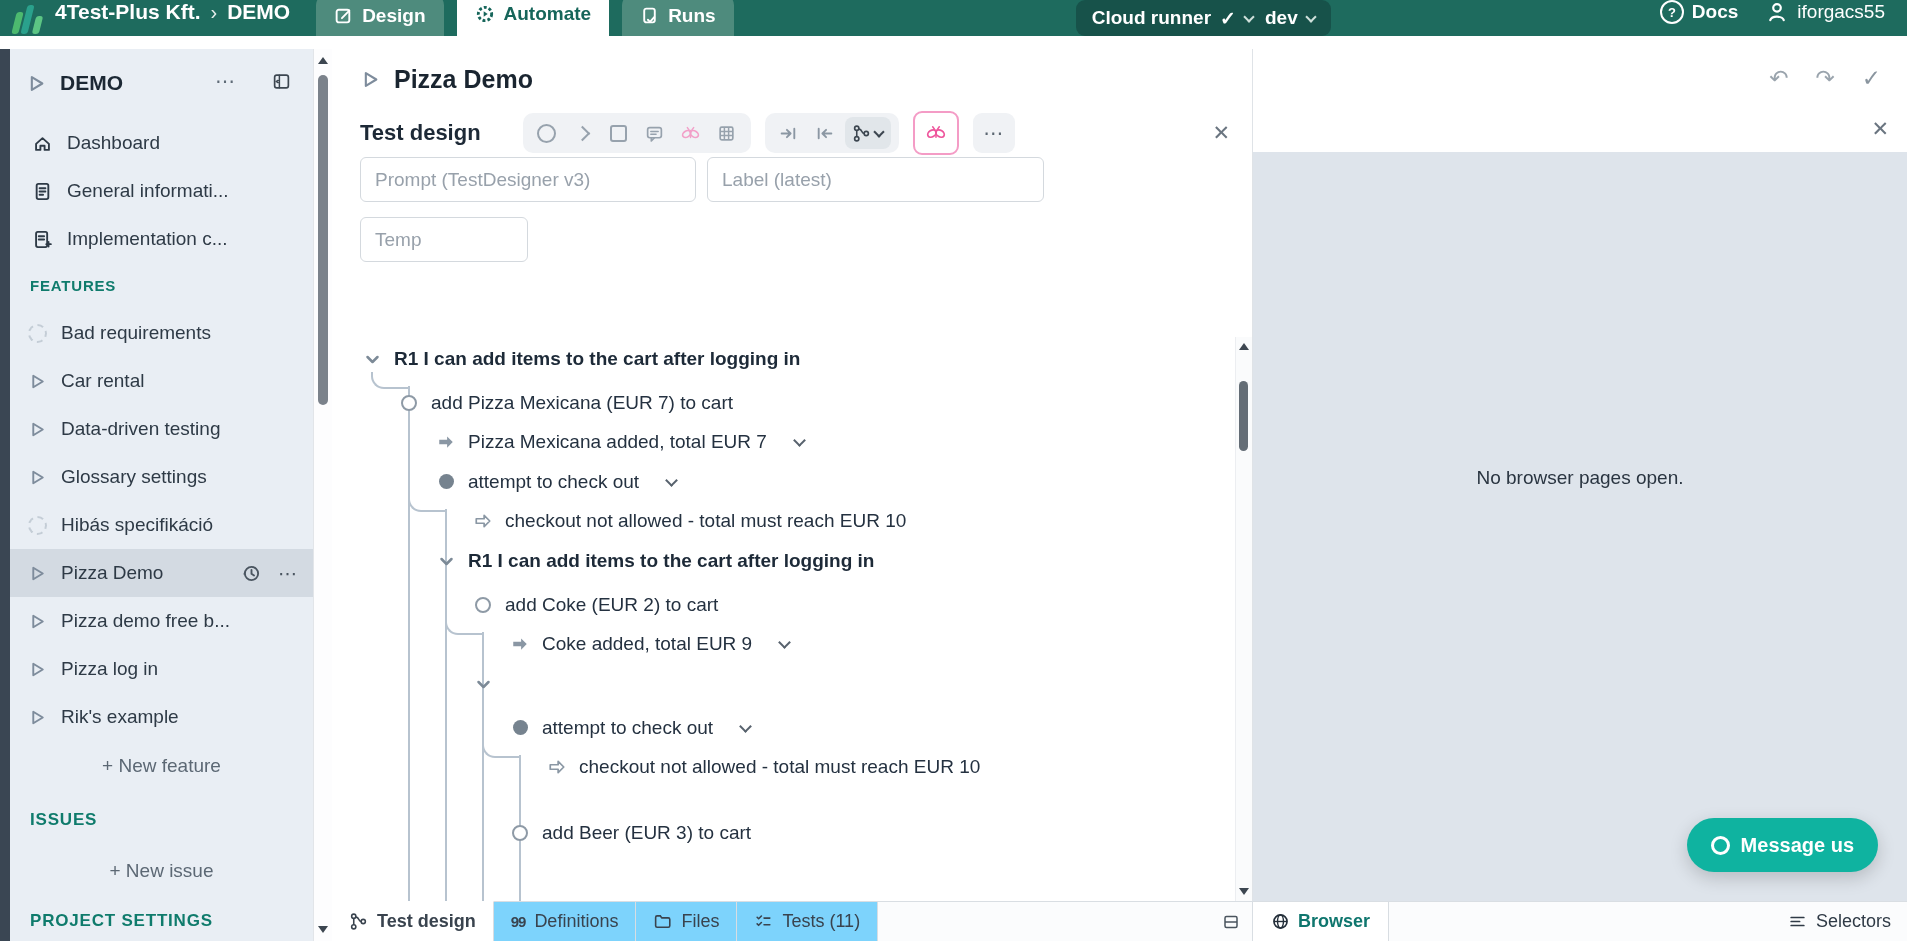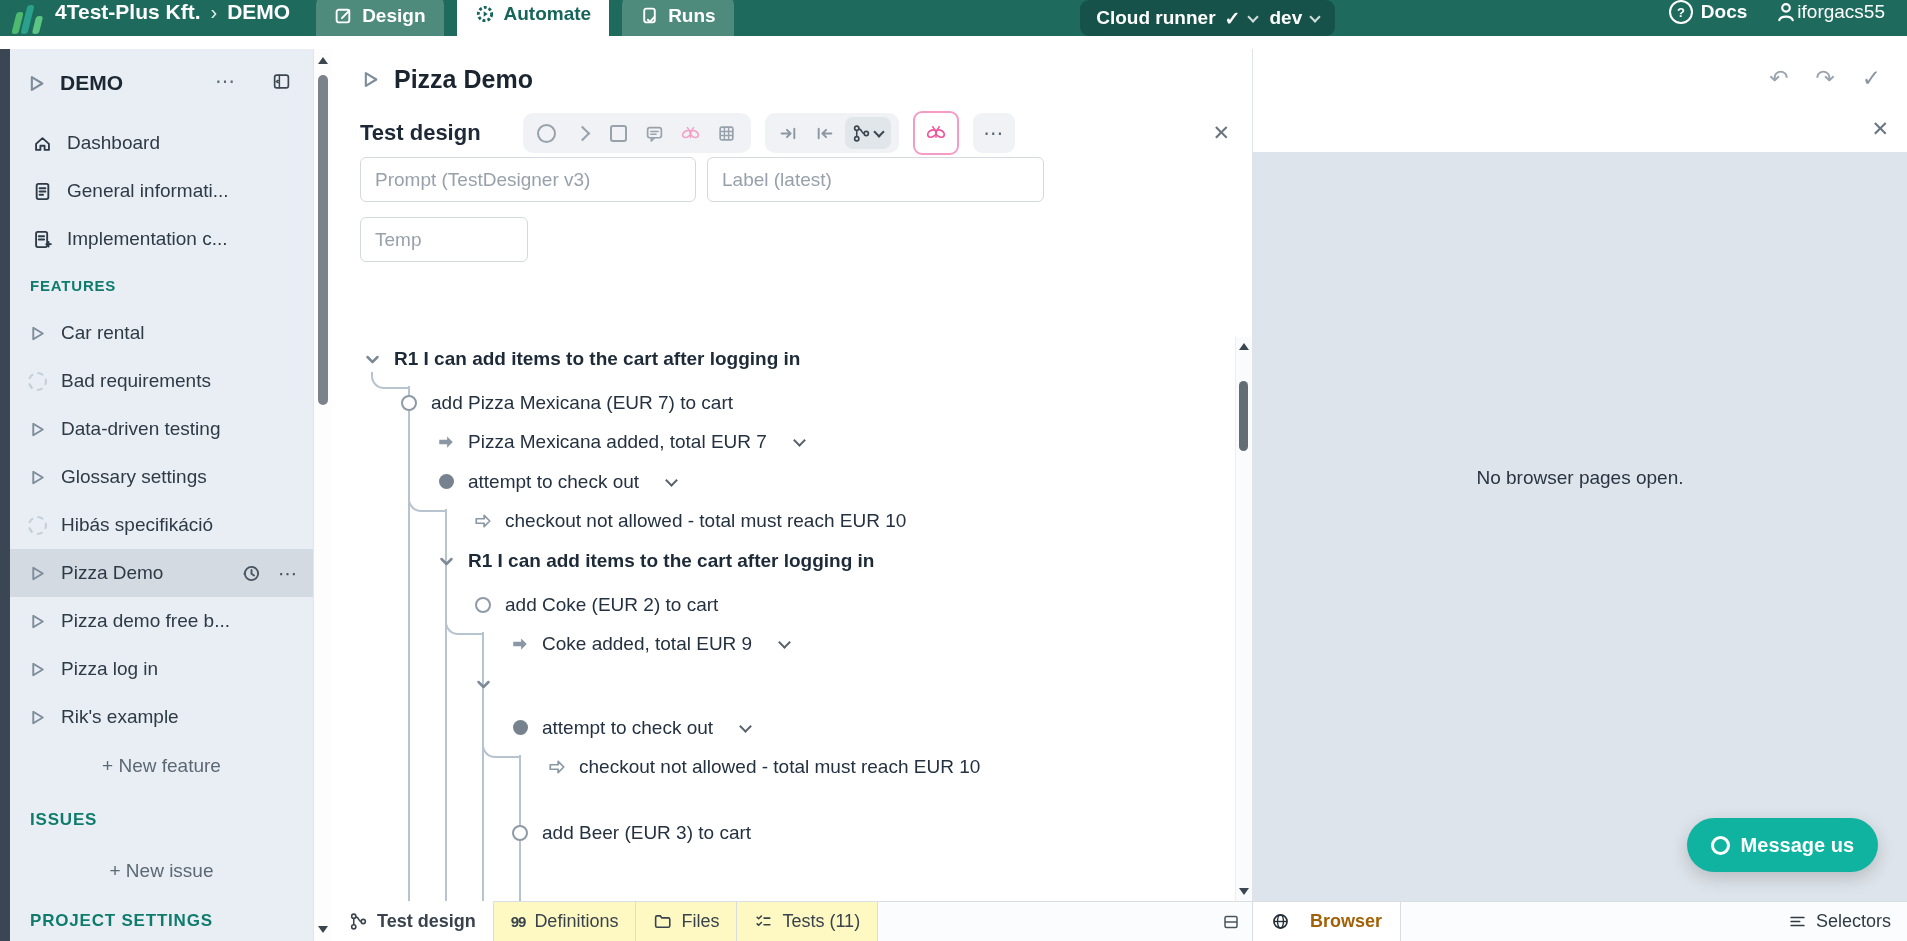--- a/index.html
+++ b/index.html
@@ -16,21 +16,21 @@
         background:#4e8b7d;color:#fff;font-size:19px;font-weight:700;border-radius:10px 10px 0 0;margin-right:13px;}
   .ttab.active{background:#fff;color:#16655a;height:45px;}
   .ttab svg{display:block;}
   .cloudpill{margin-left:auto;background:#17524a;color:#fff;border-radius:9px;height:36px;
              display:flex;align-items:center;gap:12px;padding:0 16px;font-size:19px;font-weight:700;}
   .cloudpill .chev{width:6px;height:6px;border-color:#cfe0db;margin-top:-3px;}
   .tb-right{margin-left:auto;display:flex;align-items:center;gap:28px;margin-right:22px;color:#fff;}
   .docs{display:flex;align-items:center;gap:8px;font-size:19px;font-weight:700;}
   .qmark{width:20px;height:20px;border:2px solid #fff;border-radius:50%;display:flex;align-items:center;
          justify-content:center;font-size:13px;font-weight:700;}
-  .user{display:flex;align-items:center;font-size:19px;}
+  .user{display:flex;align-items:center;gap:9px;font-size:19px;}
   .chev{display:inline-block;width:8px;height:8px;border-right:2px solid #4a545e;border-bottom:2px solid #4a545e;
         transform:rotate(45deg);border-color:inherit;}
   
   .leftrail{position:absolute;left:0;top:49px;width:10px;height:892px;background:#3a4653;}
   .sidebar{position:absolute;left:10px;top:49px;width:303px;height:892px;background:#e9eef4;}
   .sb-head{position:absolute;left:0;top:14px;width:100%;height:40px;display:flex;align-items:center;}
   .sb-head .ptri{margin-left:16px;}
   .sb-title{font-size:21px;font-weight:700;color:#1c2834;margin-left:13px;}
   .sb-more{position:absolute;left:205px;top:6px;color:#5f6b77;font-size:20px;letter-spacing:2px;cursor:default;}
   .sb-collapse{position:absolute;left:262px;top:9px;}
@@ -122,27 +122,27 @@
   .r-browser{position:absolute;left:0;top:103px;right:0;bottom:0;background:#dee4eb;}
   .r-empty{position:absolute;left:0;right:0;top:50%;margin-top:-60px;text-align:center;font-size:19px;color:#2a3541;}
   .chat-btn{position:absolute;right:29px;bottom:29px;height:54px;border-radius:28px;background:#0fb3a0;color:#fff;
             display:flex;align-items:center;gap:11px;padding:0 24px;font-size:20px;font-weight:700;
             box-shadow:0 6px 18px rgba(0,0,0,.18);}
   .chat-ring{width:13px;height:13px;border:3px solid #fff;border-radius:50%;}
   
   .footer{position:absolute;left:332px;top:901px;width:1575px;height:40px;display:flex;border-top:1px solid #d9dee3;
           box-sizing:border-box;background:#fbfcfd;}
   .f-left{width:921px;display:flex;position:relative;background:#fbfcfd;border-right:1px solid #d9dee3;box-sizing:border-box;}
-  .ftab{display:flex;align-items:center;gap:9px;padding:0 17px;font-size:18px;color:#39434e;background:#fef9c3;
+  .ftab{display:flex;align-items:center;gap:9px;padding:0 17px;font-size:18px;color:#39434e;background:#7dd3fc;
         border-right:1px solid #d8dde2;}
   .ftab[data-active="true"]{background:#fff;font-weight:700;margin-top:-1px;border-top:1px solid #fff;}
   .ftab .q99{font-weight:700;font-size:15px;letter-spacing:-1px;color:#39434e;}
   .f-panelico{position:absolute;right:12px;top:0;height:100%;display:flex;align-items:center;color:#4a545e;}
   .f-right{flex:1;display:flex;position:relative;background:#fbfcfd;}
-  .f-browser{display:flex;align-items:center;gap:20px;padding:0 18px;font-size:18px;font-weight:700;color:#a16207;
+  .f-browser{display:flex;align-items:center;gap:8px;padding:0 18px;font-size:18px;font-weight:700;color:#0f766e;
              background:#fff;border-right:1px solid #d8dde2;}
   .f-selectors{position:absolute;right:16px;top:0;height:100%;display:flex;align-items:center;gap:9px;font-size:18px;color:#2f3a46;}
   svg{display:block;}
 </style>
 </head>
 <body>
 
 <div class="topbar">
   <span class="logo">
     <span style="height:22px;background:#4cb96f;"></span>
@@ -266,32 +266,32 @@
             <path d="M5.8 6.2h4.6M5.8 9h4.6" stroke-linecap="round"></path>
             <path d="M12.2 13h4M14.2 11v4" stroke-width="1.5" stroke-linecap="round"></path>
           </g>
         </svg>
         <span>Implementation c...</span>
       </div>
     </div>
   <div class="sb-sec" style="top:228px;">FEATURES</div>
   <div class="sb-feat">
 
-  <div class="fitem" data-icon="play" data-selected="false">
+  <div class="fitem" data-icon="dashed" data-selected="false">
+        <span class="dash"></span>
+
+        <span>Bad requirements</span>
+
+      </div>
+      <div class="fitem" data-icon="play" data-selected="false">
 
         <svg class="ptri" width="19" height="19" viewBox="0 0 18 18">
           <path d="M5 3.5v11L14 9z" fill="none" stroke="#7e8c9c" stroke-width="1.8" stroke-linejoin="round"></path>
         </svg>
         <span>Car rental</span>
-
-      </div>
-      <div class="fitem" data-icon="dashed" data-selected="false">
-        <span class="dash"></span>
-
-        <span>Bad requirements</span>
 
       </div>
       <div class="fitem" data-icon="play" data-selected="false">
 
         <svg class="ptri" width="19" height="19" viewBox="0 0 18 18">
           <path d="M5 3.5v11L14 9z" fill="none" stroke="#7e8c9c" stroke-width="1.8" stroke-linejoin="round"></path>
         </svg>
         <span>Data-driven testing</span>
 
       </div>

